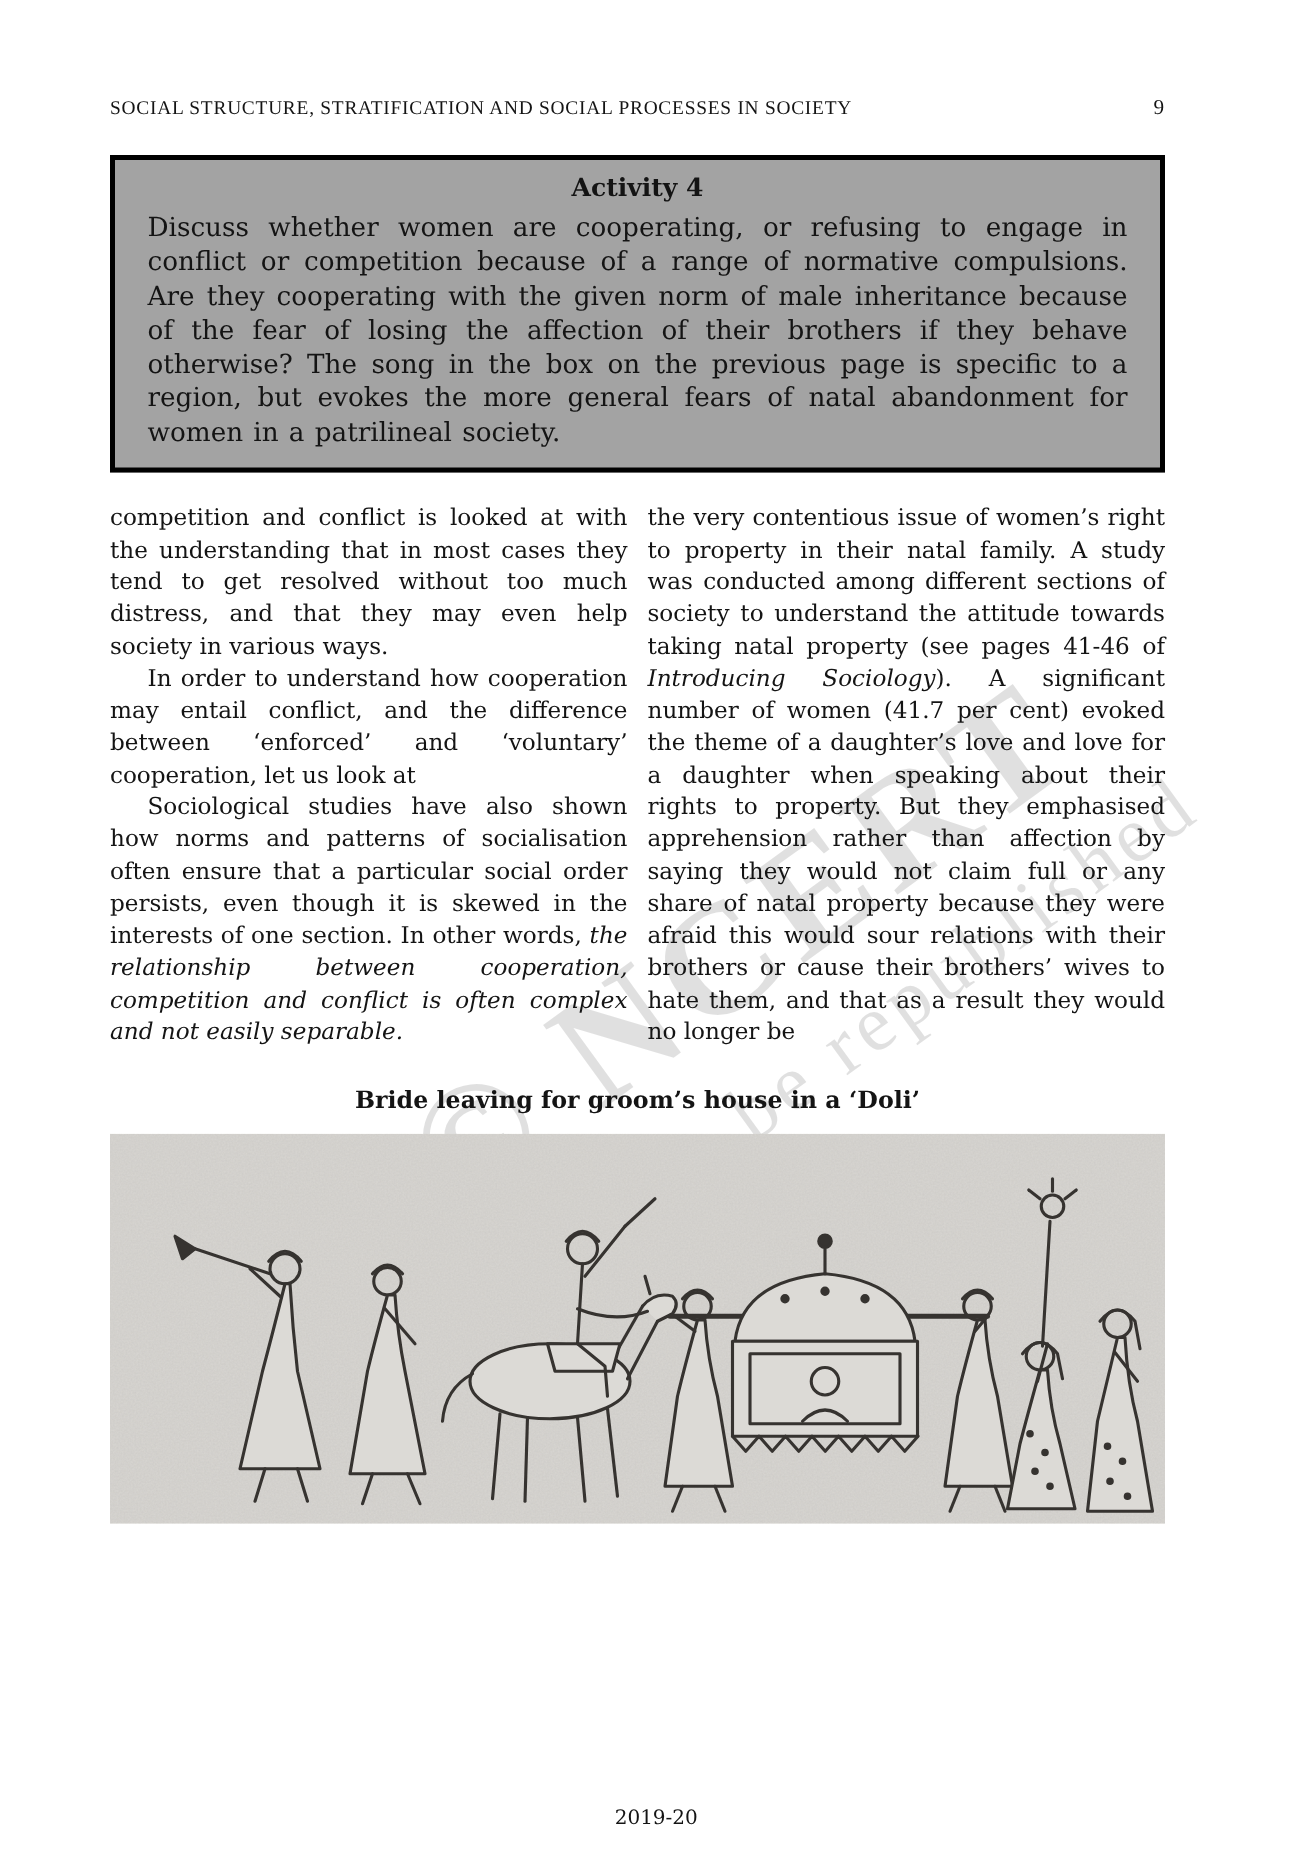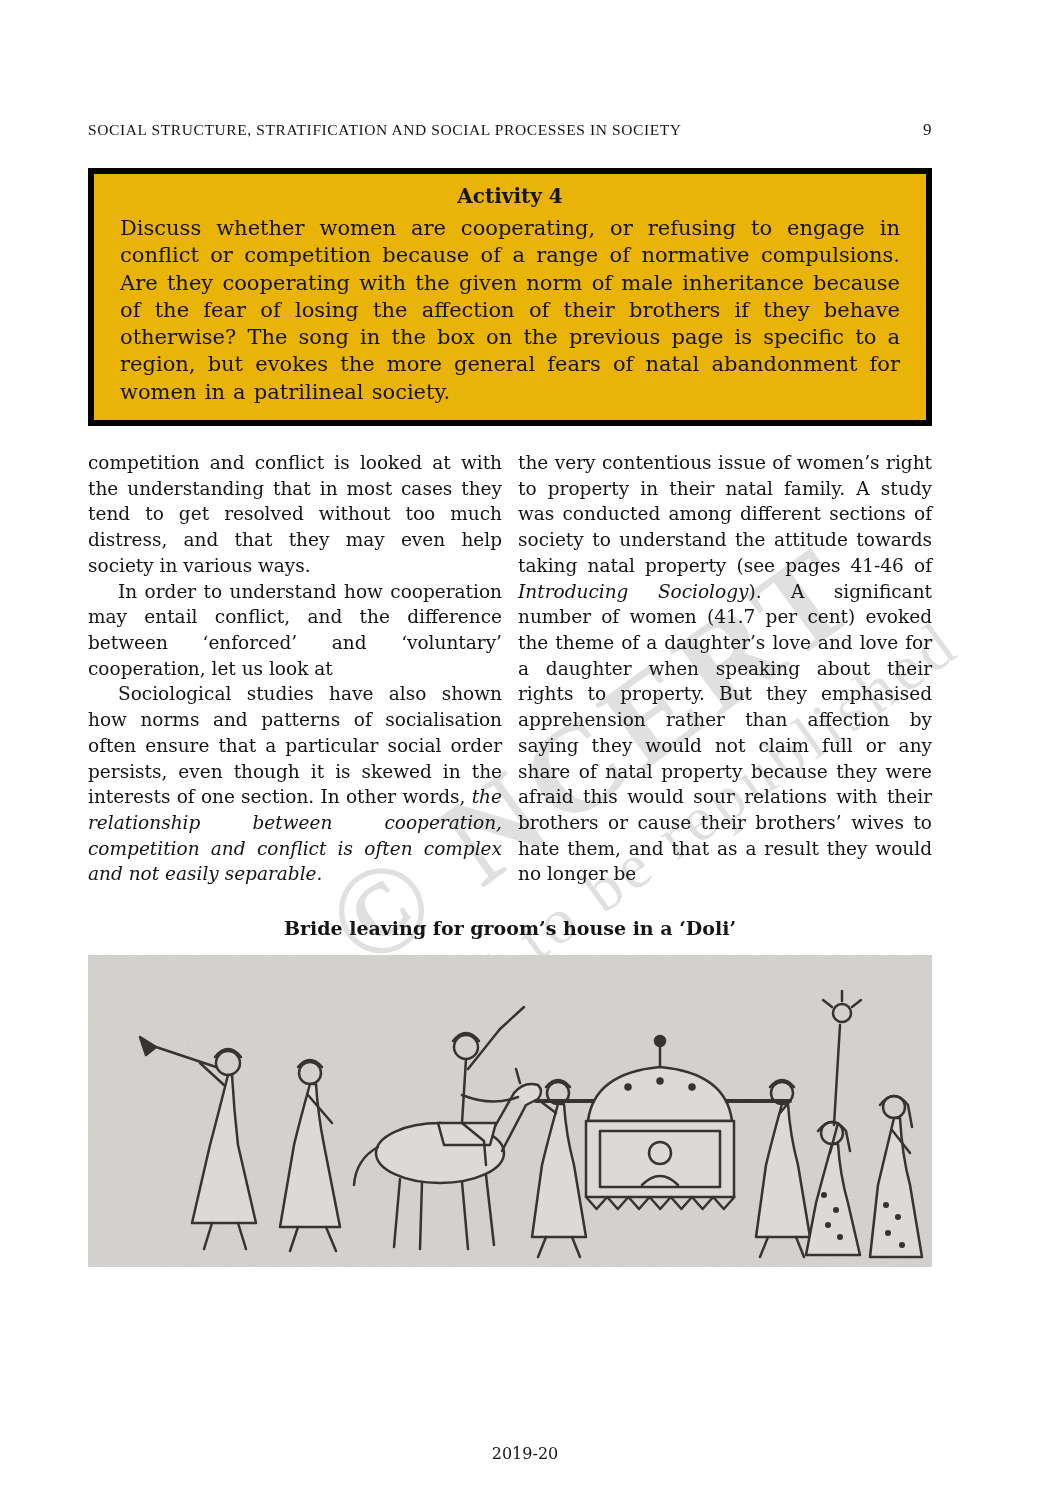--- a/index.html
+++ b/index.html
@@ -24,35 +24,35 @@
     white-space: nowrap;
     pointer-events: none;
   }
   .wm-line1 { font-size: 126px; letter-spacing: 8px; font-weight: bold; }
   .wm-line2 { font-size: 64px; letter-spacing: 5px; margin-top: 4px; margin-left: 26px; }
   .content {
     position: relative;
     z-index: 1;
     margin-left: 88px;
     width: 844px;
-    padding-top: 120px;
+    padding-top: 76px;
   }
   .header {
     display: flex;
     justify-content: space-between;
     align-items: baseline;
     font-family: "Liberation Serif", serif;
     font-size: 15.5px;
     letter-spacing: 0.6px;
   }
   .page-number { font-size: 17px; }
   .activity-box {
     margin-top: 28px;
-    border: 6px solid #000000;
-    background: #eab308;
+    border: 4px solid #000000;
+    background: #a3a3a3;
     padding: 10px 26px 14px 26px;
     font-family: "DejaVu Serif", serif;
   }
   .activity-title {
     text-align: center;
     font-weight: 700;
     font-size: 20px;
     margin-bottom: 7px;
   }
   .activity-body {

